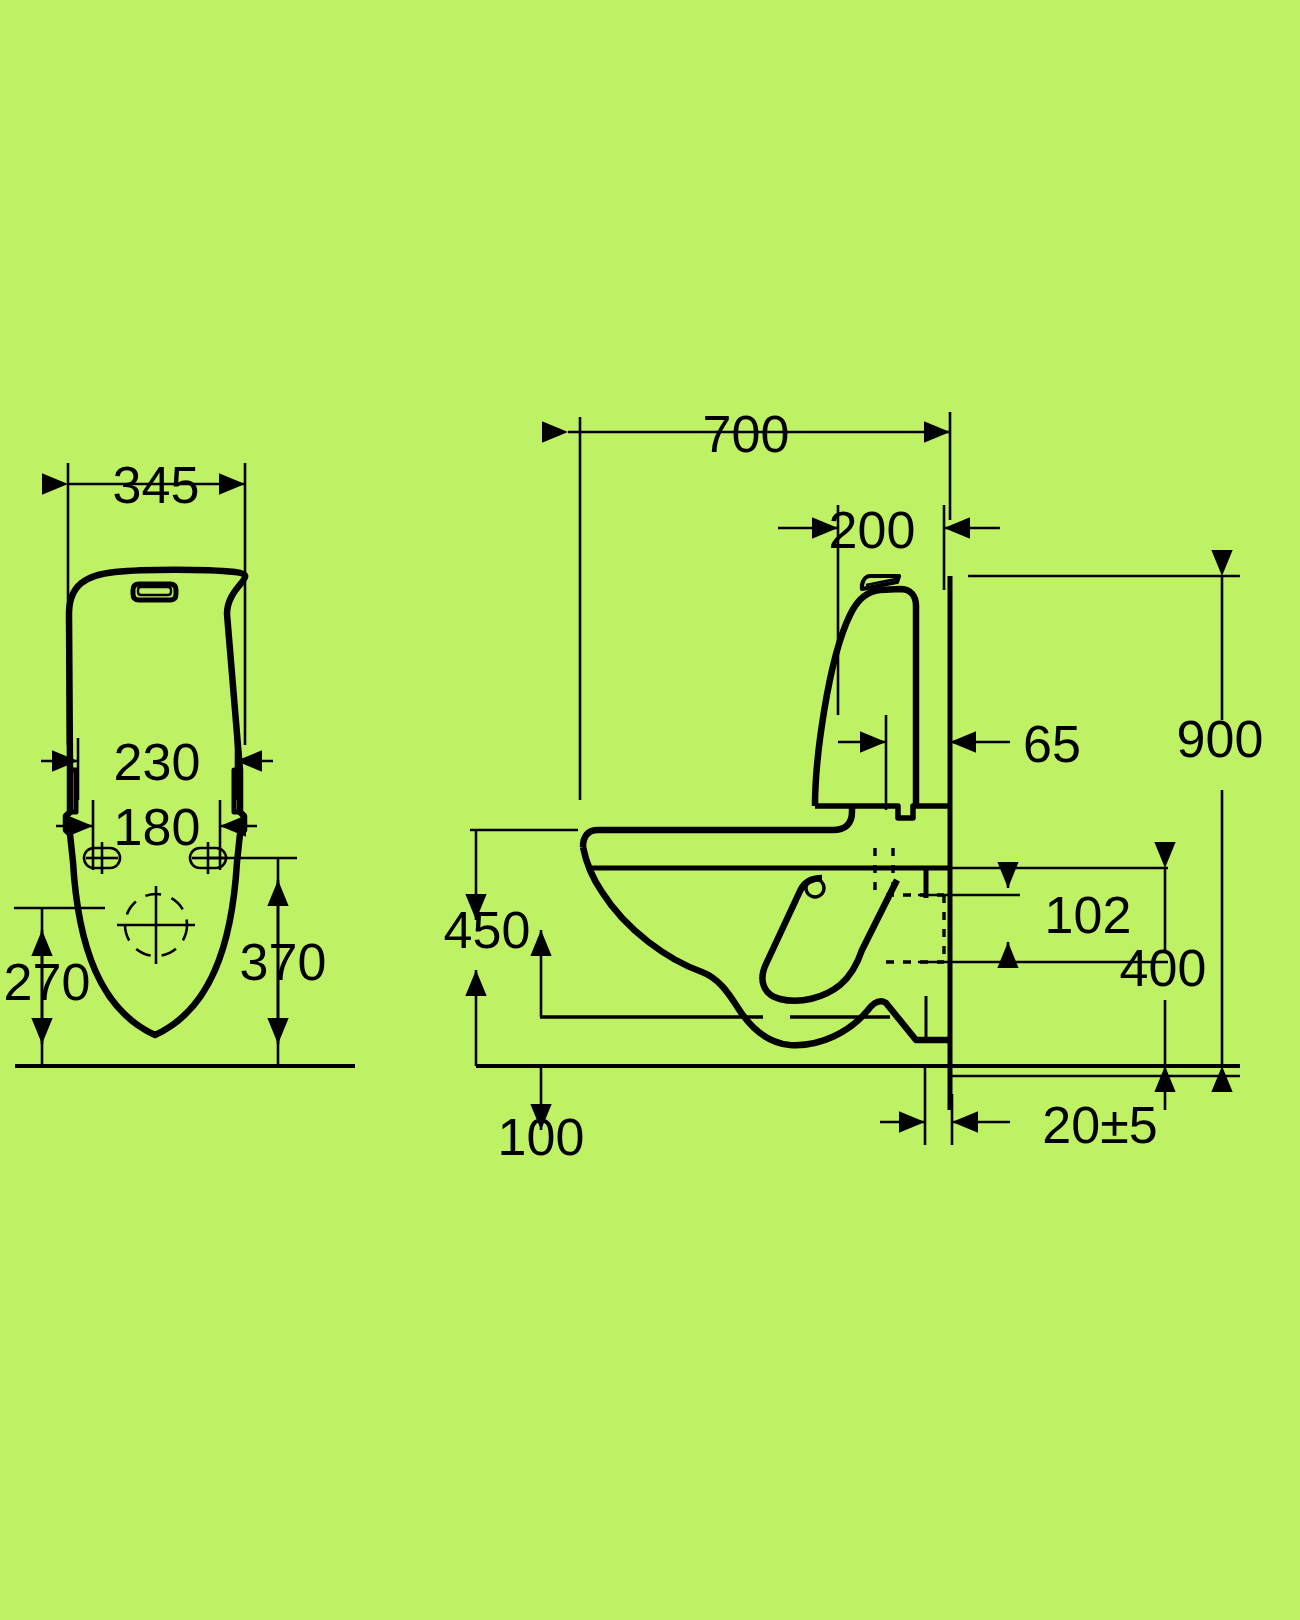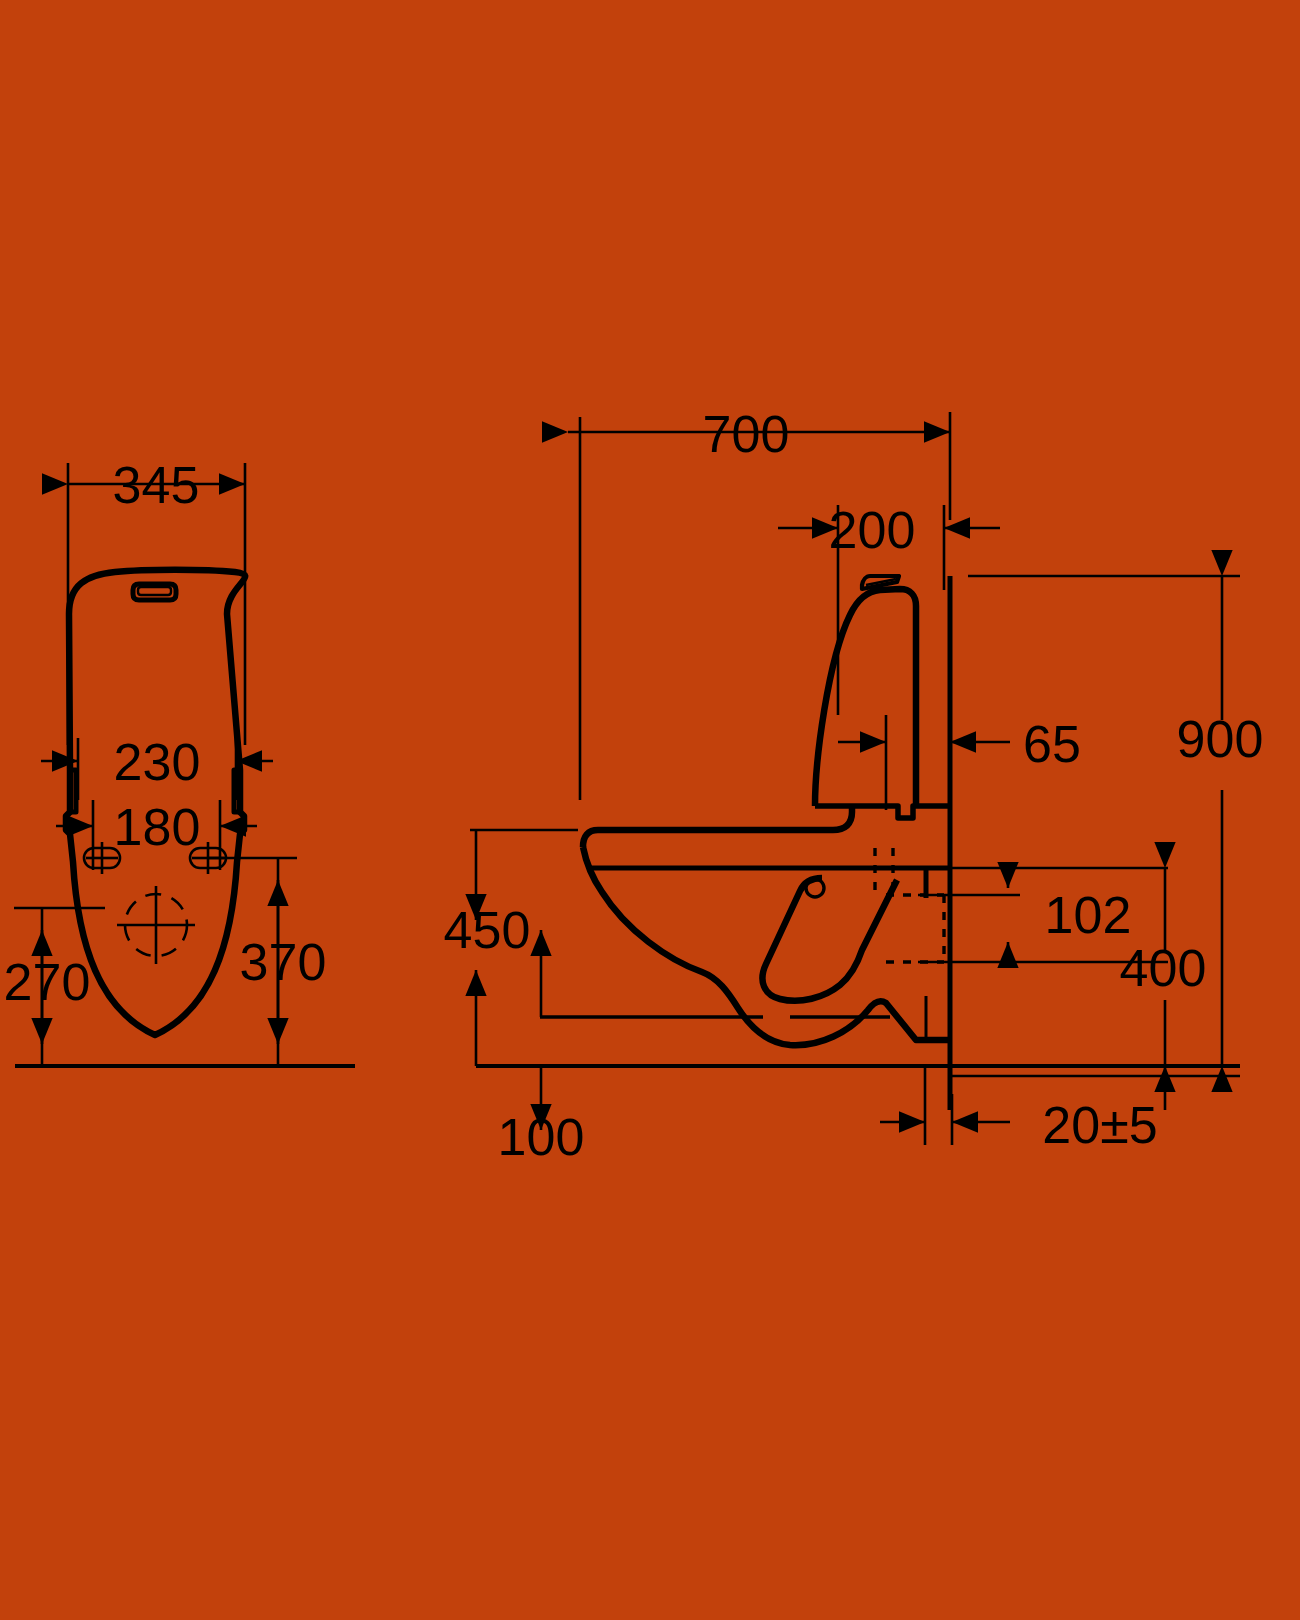--- a/index.html
+++ b/index.html
@@ -7,21 +7,21 @@
     padding: 0;
     background: #ffffff;
   }
   body {
     font-family: "Liberation Sans", sans-serif;
   }
   #sheet {
     position: relative;
     width: 1300px;
     height: 1620px;
-    background: #c2410c;
+    background: #bef264;
     overflow: hidden;
   }
   #drawing {
     position: absolute;
     left: 0;
     top: 0;
     width: 1300px;
     height: 1620px;
   }
   .dimtext {

